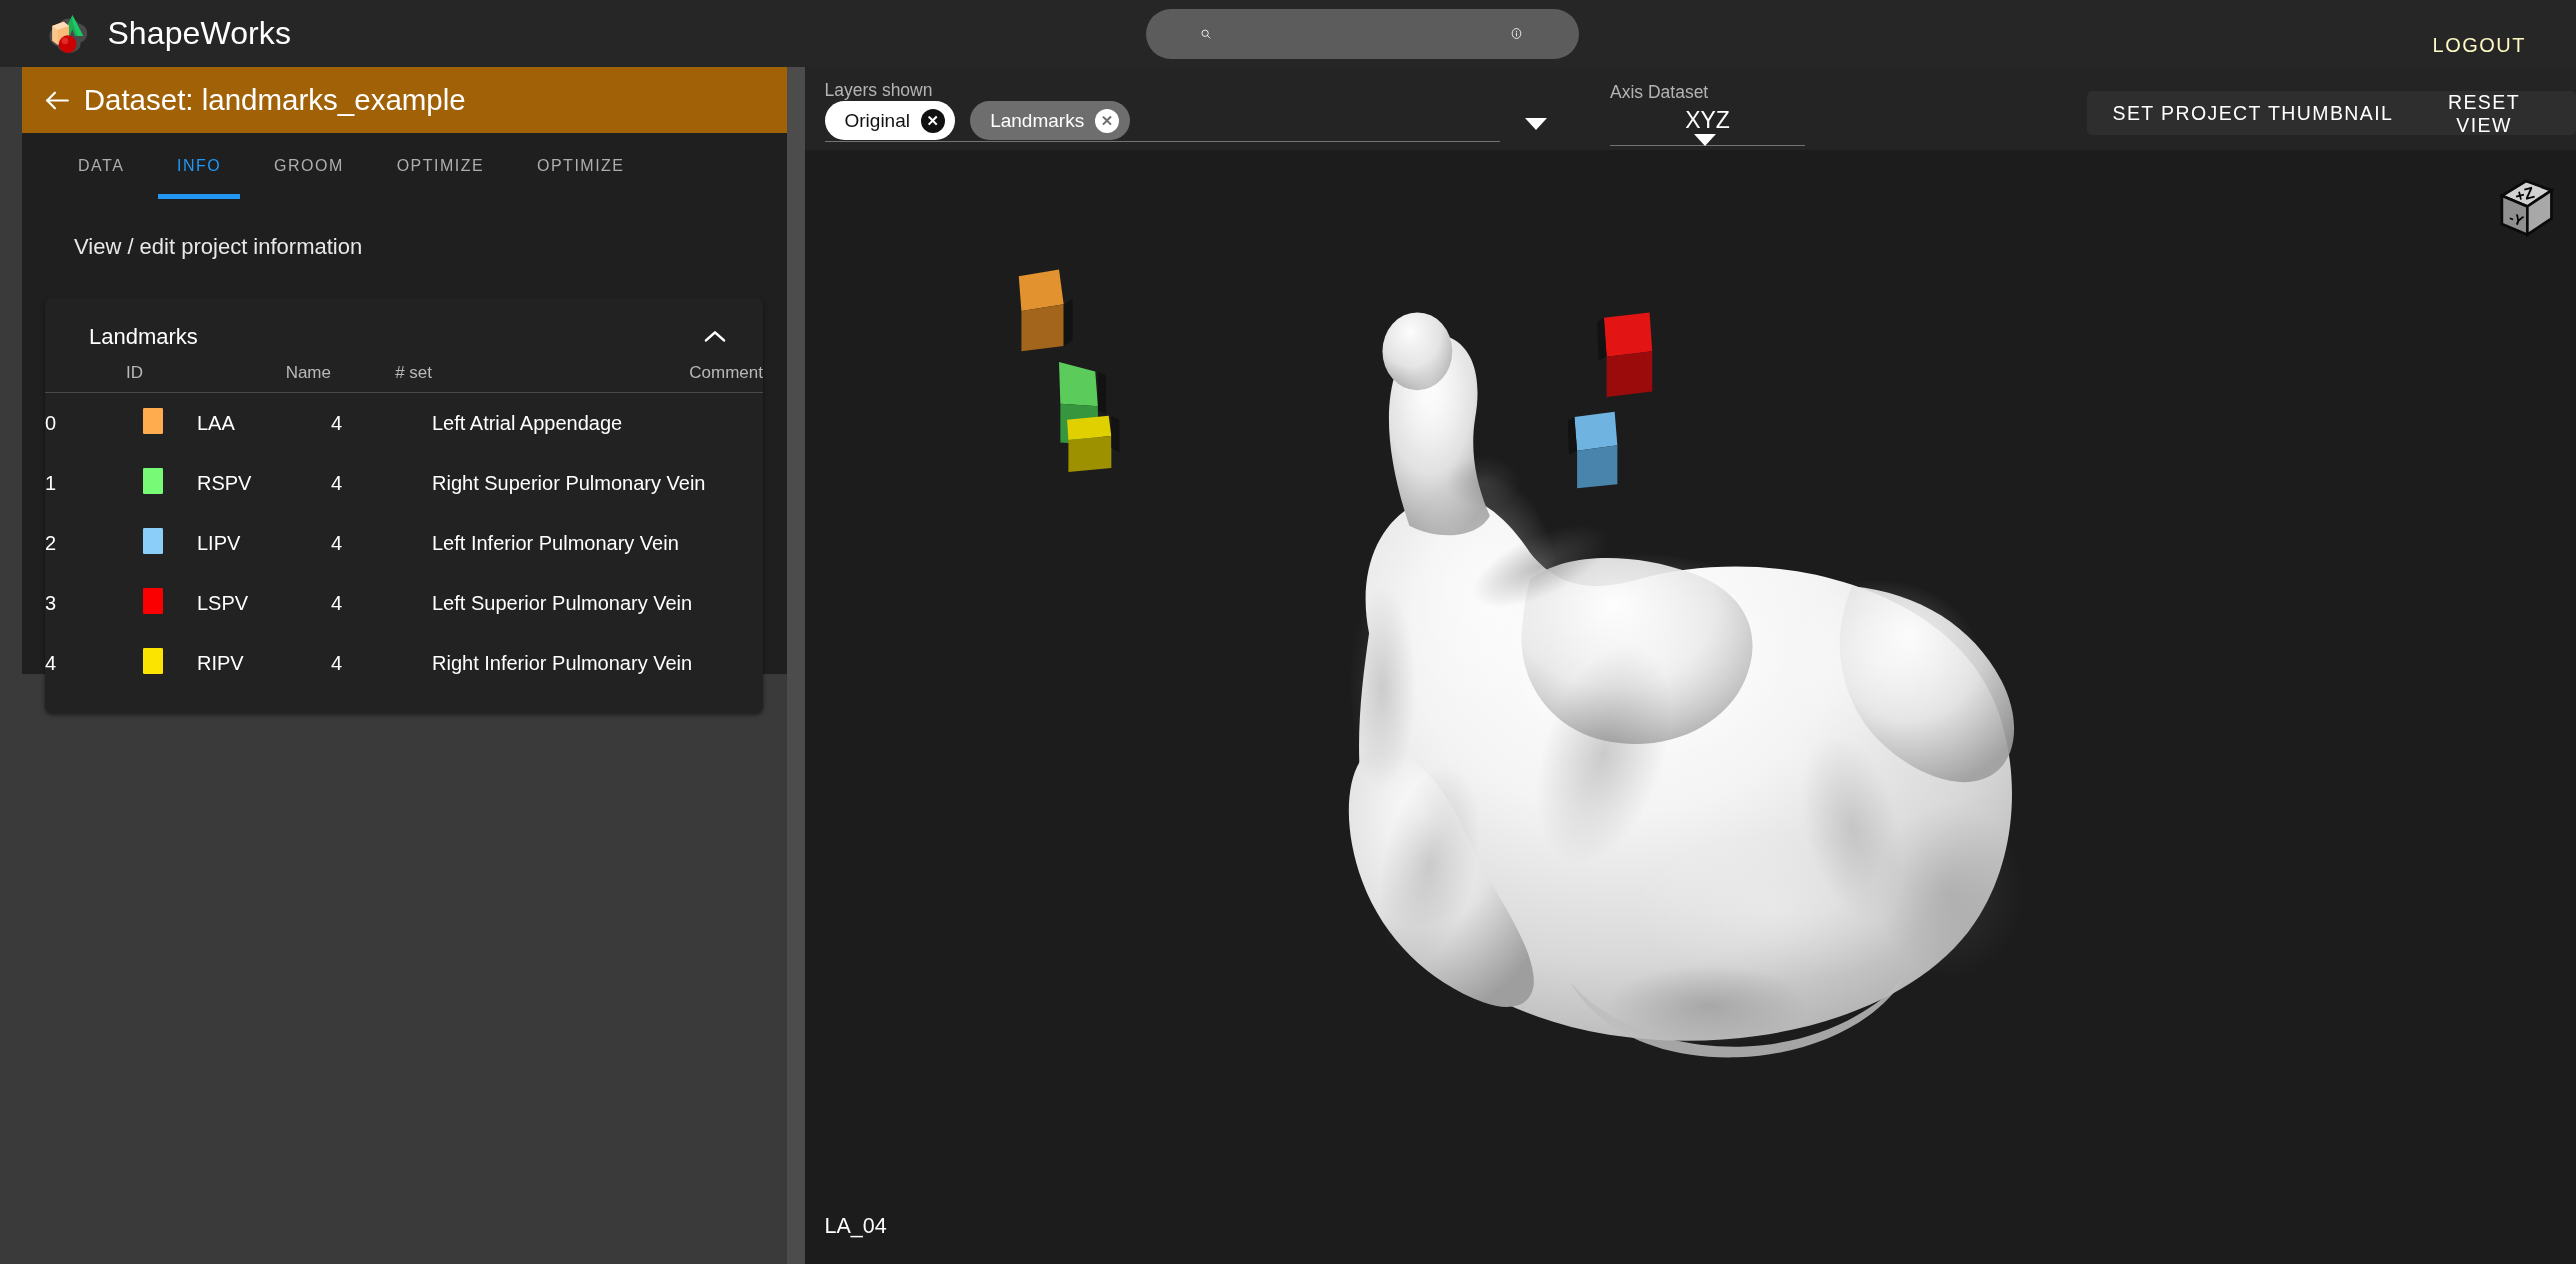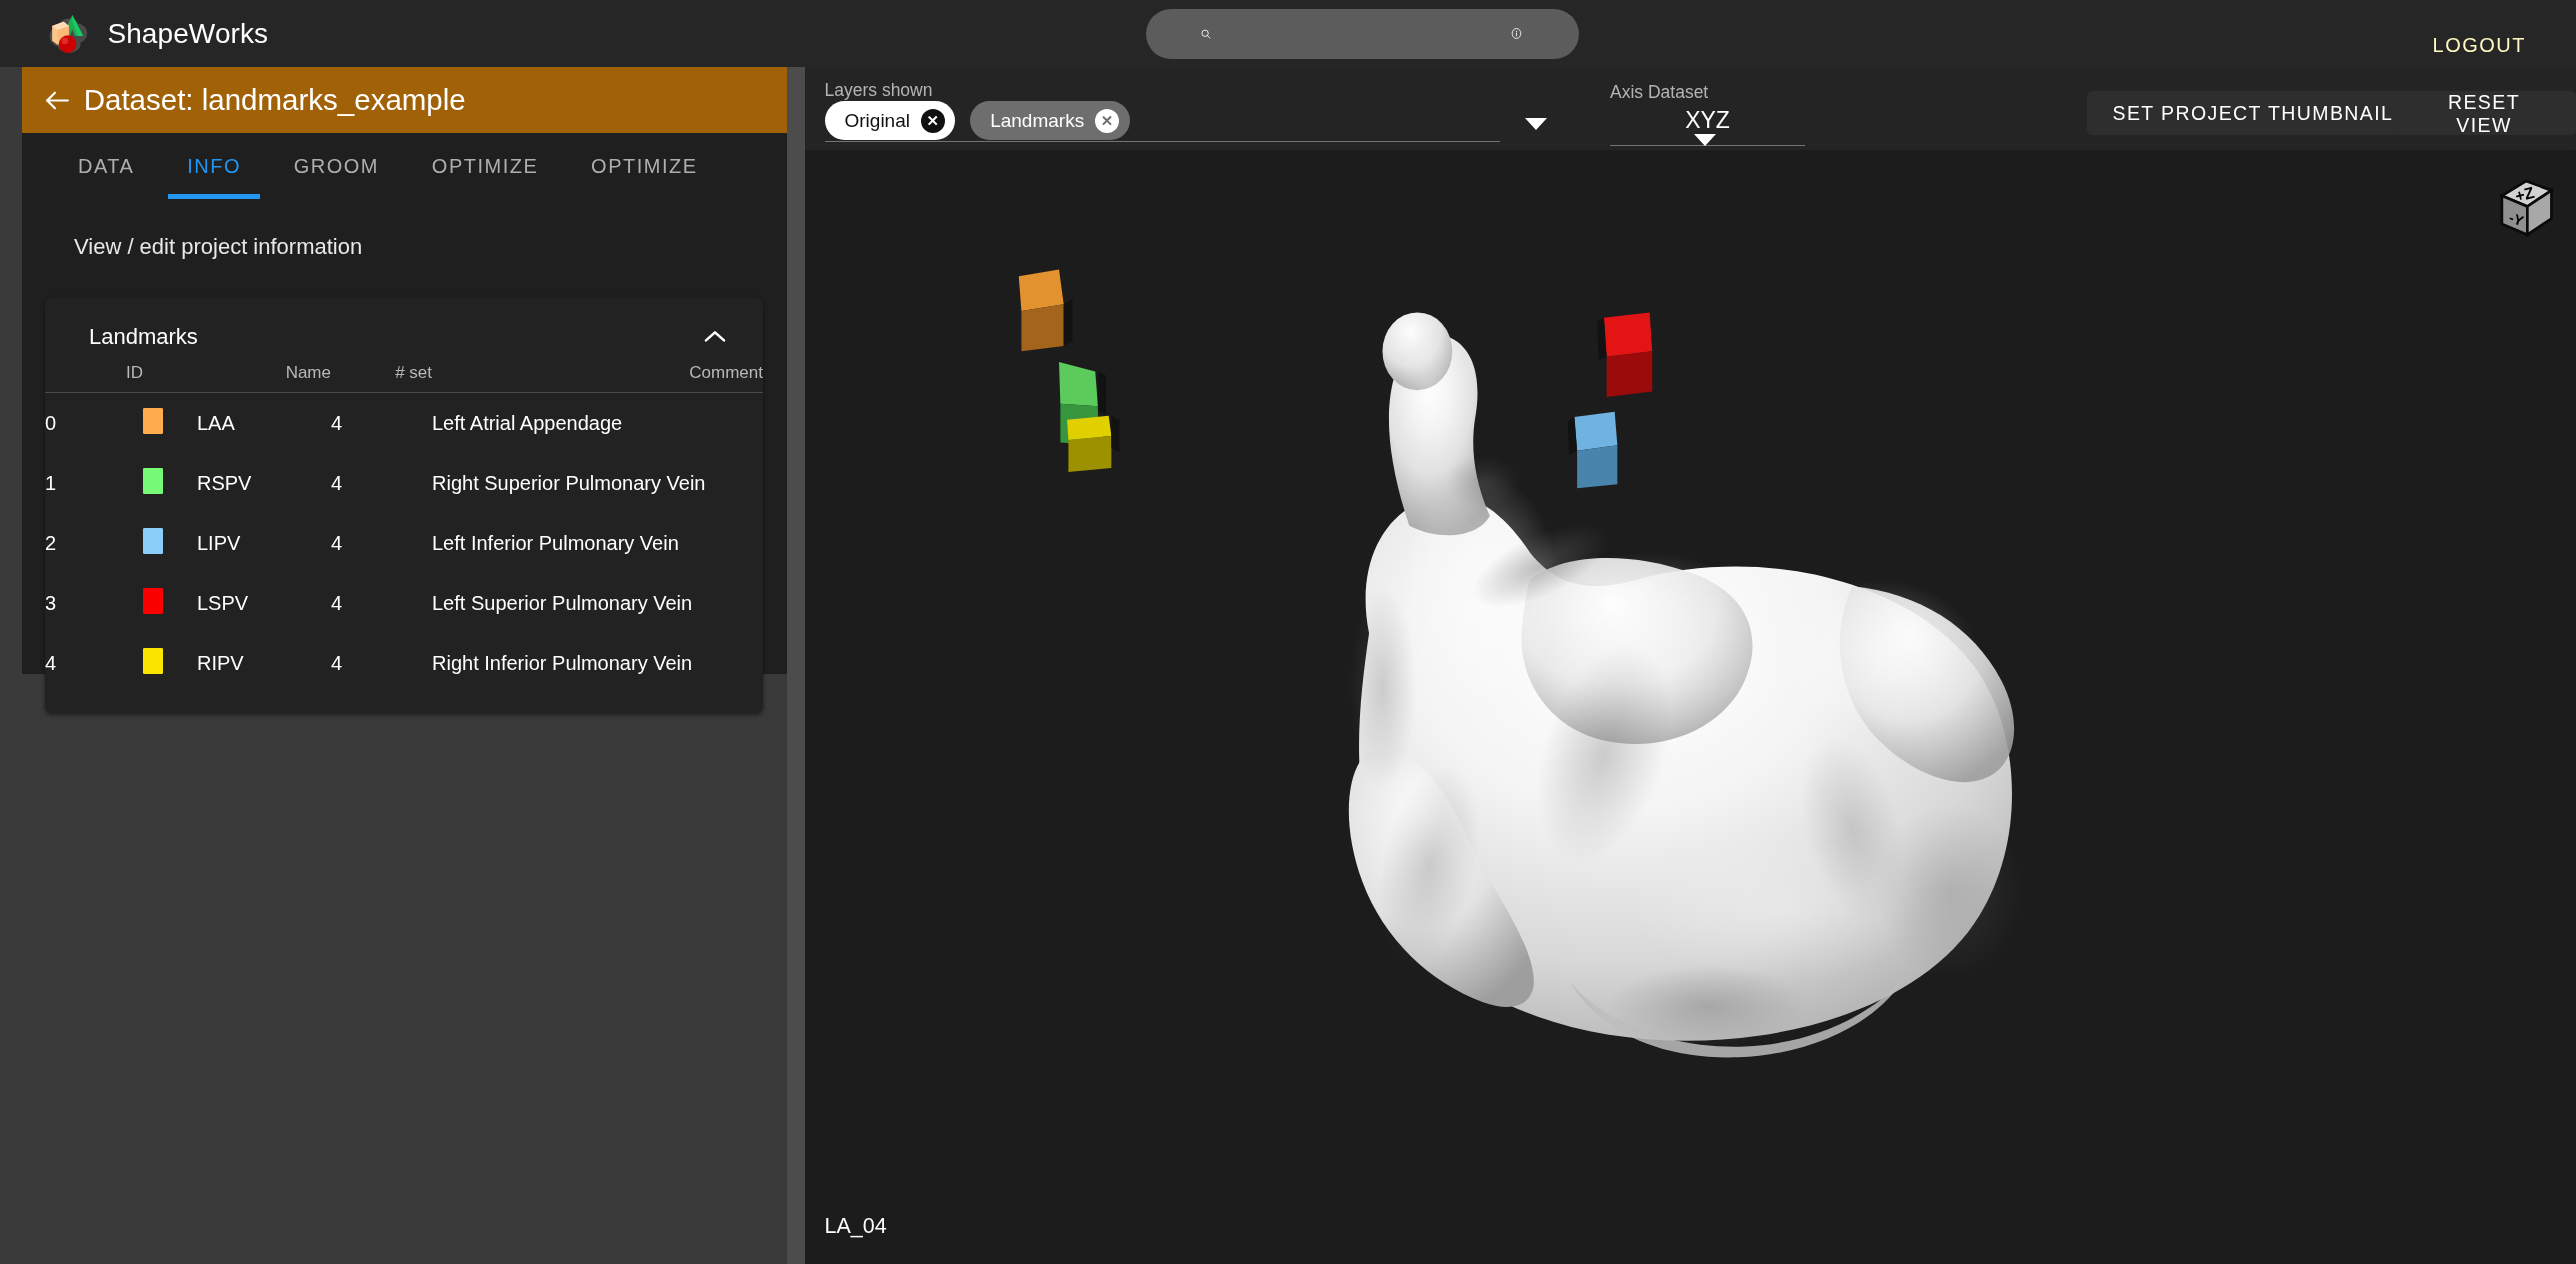--- a/index.html
+++ b/index.html
@@ -13,21 +13,21 @@
 
   
   .topbar {
     position: absolute; left: 0; top: 0; width: 2576px; height: 67px;
     background: #262626; display: flex; align-items: center;
   }
   .brand { display: flex; align-items: center; margin-left: 44px; }
   .logo { position: relative; width: 50px; height: 50px; }
   .logo svg { display: block; }
   .brand-title {
-    color: #ffffff; font-size: 28px; font-weight: 400;
+    color: #ffffff; font-size: 32px; font-weight: 400;
     margin-left: 13.4px; letter-spacing: 0.1px;
   }
 
   .searchwrap {
     position: absolute; left: 1146px; top: 8.7px;
     width: 433px; height: 50px;
     background: #5c5c5c; border-radius: 25px;
     display: flex; align-items: center;
   }
   .search-icon { margin-left: 54px; width: 28px; height: 28px; display:block; }
@@ -60,21 +60,21 @@
   .dataset-title {
     color: #ffffff; font-size: 29.5px; font-weight: 400; margin-left: 10.7px;
   }
 
   .tabs {
     display: flex; align-items: stretch; height: 66px;
     background: #1f1f1f; padding-left: 37px;
   }
   .tab {
     position: relative; display: flex; align-items: center; justify-content: center;
-    padding: 0 19px; color: #aeaeae; font-size: 20px; letter-spacing: 1.5px;
+    padding: 0 19px; color: #aeaeae; font-size: 16px; letter-spacing: 1.5px;
     cursor: pointer; background: transparent; border: none;
     font-family: "Liberation Sans", sans-serif; margin-right: 14.8px;
   }
   .tab.active { color: #2196f3; }
   .tab.active::after {
     content: ""; position: absolute; left: 0; right: 0; bottom: 0;
     height: 4.7px; background: #2196f3;
   }
 
   .panel-desc {

